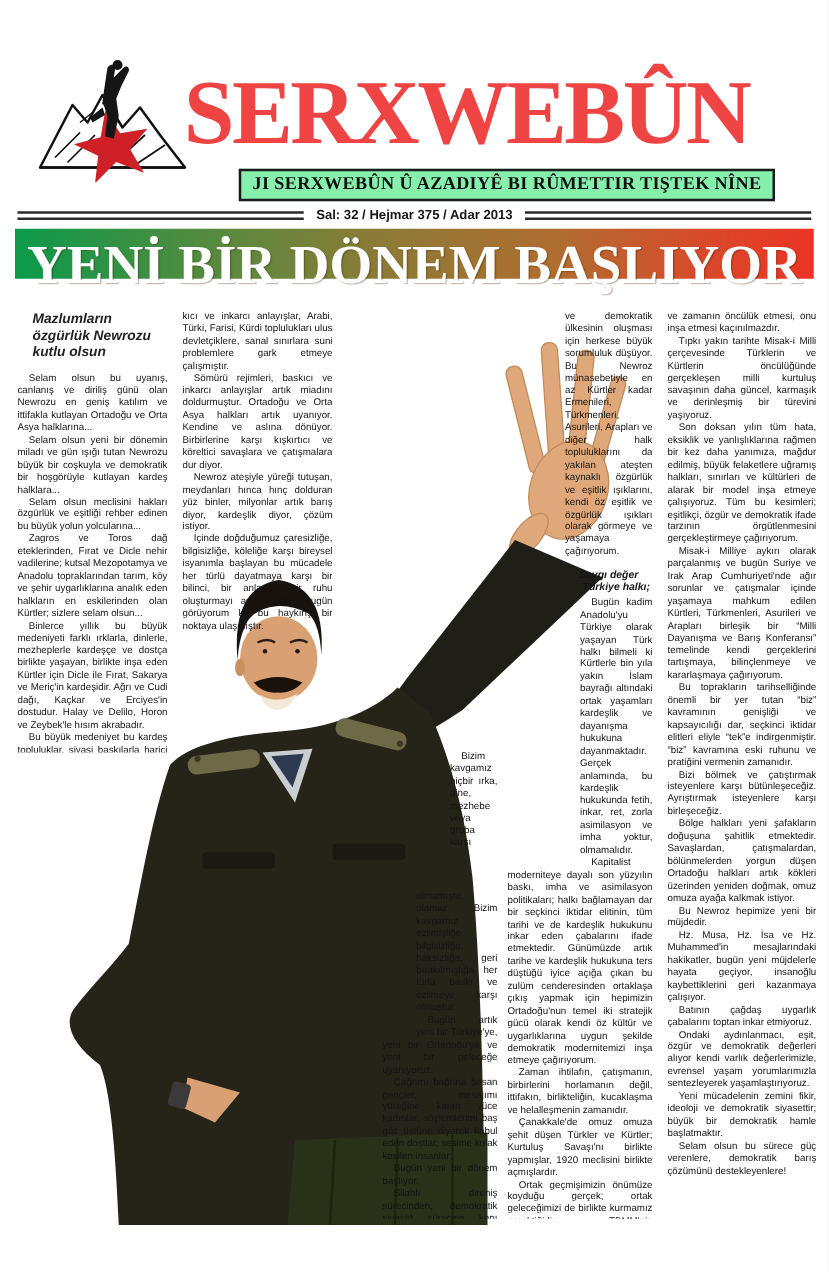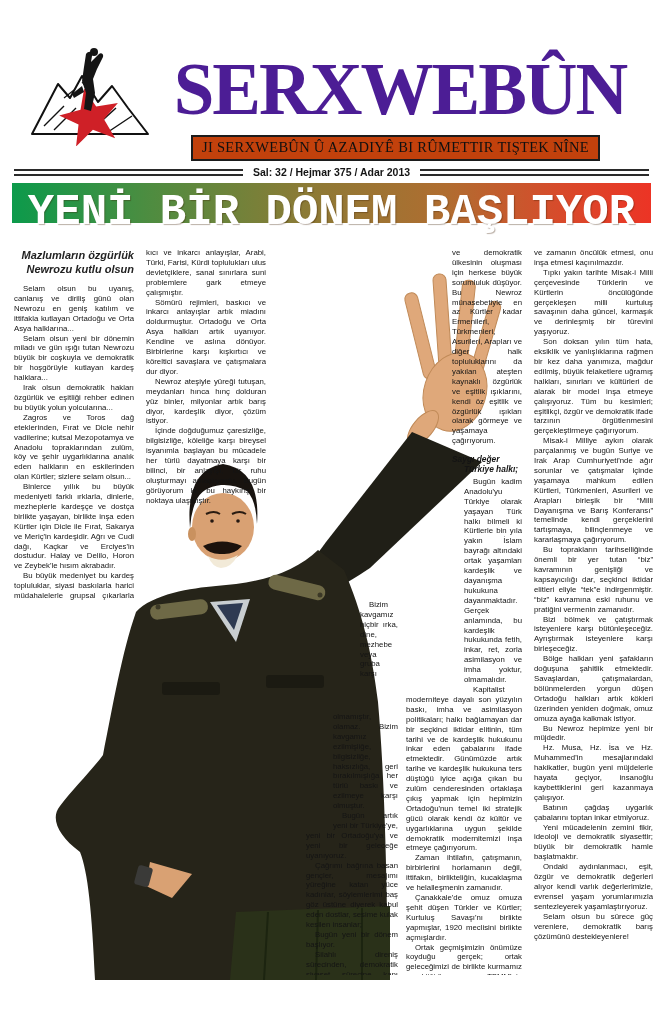--- a/index.html
+++ b/index.html
@@ -5,45 +5,45 @@
   html,body{margin:0;padding:0;background:#e8e8e8;}
   .page{position:relative;width:663px;height:1024px;background:#ffffff;overflow:hidden;
         font-family:"Liberation Sans",sans-serif;margin:0 auto;}
 
   
   .logo{position:absolute;left:24px;top:46px;width:132px;height:100px;}
   .np-title{position:absolute;left:147px;top:50px;width:506px;
             font-family:"Liberation Serif",serif;font-weight:bold;font-size:73px;line-height:80px;
             color:#d8232a;letter-spacing:-2px;white-space:nowrap;}
   .motto{position:absolute;left:191px;top:135px;border:2px solid #1c1c1c;padding:2px 9px 3px;
-         font-family:"Liberation Serif",serif;font-size:14.5px;font-weight:400;color:#101010;
-         letter-spacing:.3px;white-space:nowrap;background:#c2410c;}
+         font-family:"Liberation Serif",serif;font-size:14.5px;font-weight:700;color:#101010;
+         letter-spacing:.3px;white-space:nowrap;background:#86efac;}
   .issue-row{position:absolute;left:14px;right:14px;top:166px;display:flex;align-items:center;}
   .double-rule{flex:1;height:7px;box-sizing:border-box;border-top:2px solid #2a2a2a;border-bottom:2px solid #2a2a2a;}
   .issue-text{margin:0 10px;font-size:10.5px;font-weight:bold;color:#151515;white-space:nowrap;}
 
   
   .band{position:absolute;left:12px;top:183px;width:639px;height:40px;
         background:linear-gradient(90deg,#0c9a4b 0%,#4f8c40 22%,#8a7b36 45%,#b06d30 68%,#d84a2b 86%,#ec3425 100%);
-        color:#fff;font-family:Liberation Mono, monospace;font-weight:bold;font-size:44px;
+        color:#fff;font-family:Liberation Serif, serif;font-weight:bold;font-size:44px;
         text-align:center;line-height:58px;white-space:nowrap;text-shadow:1px 1px 1px rgba(60,30,0,.35);}
 
   
   .col{position:absolute;top:248px;width:120px;height:727px;overflow:hidden;
        font-size:7.8px;line-height:9.9px;text-align:justify;color:#141414;}
   .col p{margin:0;text-indent:9px;}
   .col p.noindent{text-indent:0;}
   .c1{left:14px;height:354px;}
   .c2{left:146px;height:264px;}
   .c3{left:278px;}
   .c4{left:406px;width:116px;}
   .c5{left:534px;width:119px;}
   .col-heading{font-weight:bold;font-style:italic;font-size:11px;line-height:13.5px;
-               margin:1px 0 8px;color:#222;text-align:right;}
-  .heading2{font-weight:bold;font-style:italic;margin:9px 0 2px;font-size:8.4px;text-align:left;}
+               margin:1px 12px 8px;color:#222;text-align:left;}
+  .heading2{font-weight:bold;font-style:italic;margin:9px 0 2px;font-size:8.4px;text-align:center;}
 
   
   .sp{float:left;}
   .c3 .g1{width:120px;height:100px;margin-top:252px;}
   .c3 .g2{clear:left;width:82px;height:112px;}
   .c3 .g3{clear:left;width:55px;height:112px;}
   .c3 .g4{clear:left;width:28px;height:150px;}
   .c4 .gA{width:46px;height:182px;margin-top:44px;}
   .c4 .gB{clear:left;width:58px;height:160px;margin-top:60px;}
 
@@ -64,21 +64,21 @@
     <g>
       <path d="M66,42 L74,62 L96,63 L79,76 L86,97 L66,84 L46,97 L53,76 L36,63 L58,62 Z" fill="#cf2027" transform="rotate(-12 66 70)"></path>
     </g>
     <g fill="#151515">
       <path d="M62,8 c3,-4 7,-2 6,2 l-1,6 8,-8 c2,-2 5,0 4,3 l-6,12 -4,10 2,14 -4,18 -7,-2 2,-16 -4,-12 2,-14 Z"></path>
       <circle cx="70" cy="6" r="4"></circle>
       <path d="M58,40 l-10,8 2,4 10,-6 Z"></path>
     </g>
   </svg>
 
-  <div class="np-title" style="color: #4c1d95; text-align: center;">SERXWEBÛN</div>
+  <div class="np-title" style="color: #ef4444;">SERXWEBÛN</div>
   <div class="motto">JI SERXWEBÛN Û AZADIYÊ BI RÛMETTIR TIŞTEK NÎNE</div>
 
   <div class="issue-row">
     <span class="double-rule"></span>
     <span class="issue-text">Sal: 32 / Hejmar 375 / Adar 2013</span>
     <span class="double-rule"></span>
   </div>
 
   <div class="band" style="background: linear-gradient(90deg, rgb(12, 154, 75) 0%, rgb(79, 140, 64) 22%, rgb(138, 123, 54) 45%, rgb(176, 109, 48) 68%, rgb(216, 74, 43) 86%, rgb(236, 52, 37) 100%); color: rgb(255, 255, 255);">YENİ BİR DÖNEM BAŞLIYOR</div>
 
@@ -126,22 +126,22 @@
     <rect x="136" y="616" width="15" height="20" rx="3" fill="#3a3a38" transform="rotate(15 143 626)"></rect>
 
     <path d="M236,662 L390,656 L390,730 L230,730 Z" fill="#2a3119"></path>
     <path d="M268,662 L264,730 M318,660 L316,730 M362,658 L362,730" stroke="#1c2410" stroke-width="2" fill="none"></path>
   </svg>
 
   <section class="col c1">
     <div class="col-heading">Mazlumların özgürlük Newrozu kutlu olsun</div>
     <p>Selam olsun bu uyanış, canlanış ve diriliş günü olan Newrozu en geniş katılım ve ittifakla kutlayan Ortadoğu ve Orta Asya halklarına...</p>
     <p>Selam olsun yeni bir dönemin miladı ve gün ışığı tutan Newrozu büyük bir coşkuyla ve demokratik bir hoşgörüyle kutlayan kardeş halklara...</p>
-    <p>Irak olsun demokratik hakları özgürlük ve eşitliği rehber edinen bu büyük yolun yolcularına...</p>
-    <p>Zagros ve Toros dağ eteklerinden, Fırat ve Dicle nehir vadilerine; kutsal Mezopotamya ve Anadolu topraklarından zulüm, köy ve şehir uygarlıklarına analık eden halkların en eskilerinden olan Kürtler; sizlere selam olsun...</p>
+    <p>Selam olsun meclisini hakları özgürlük ve eşitliği rehber edinen bu büyük yolun yolcularına...</p>
+    <p>Zagros ve Toros dağ eteklerinden, Fırat ve Dicle nehir vadilerine; kutsal Mezopotamya ve Anadolu topraklarından tarım, köy ve şehir uygarlıklarına analık eden halkların en eskilerinden olan Kürtler; sizlere selam olsun...</p>
     <p>Binlerce yıllık bu büyük medeniyeti farklı ırklarla, dinlerle, mezheplerle kardeşçe ve dostça birlikte yaşayan, birlikte inşa eden Kürtler için Dicle ile Fırat, Sakarya ve Meriç'in kardeşidir. Ağrı ve Cudi dağı, Kaçkar ve Erciyes'in dostudur. Halay ve Delilo, Horon ve Zeybek'le hısım akrabadır.</p>
     <p>Bu büyük medeniyet bu kardeş topluluklar, siyasi baskılarla harici müdahalelerle grupsal çıkarlarla birbirlerine düşürülmek istenmiş; hakkı, hukuku, eşitliği ve özgürlüğü esas almayan düzenler inşa edilmeye çalışılmıştır.</p>
 
   </section>
 
   <section class="col c2">
     <p class="noindent">kıcı ve inkarcı anlayışlar, Arabi, Türki, Farisi, Kürdi toplulukları ulus devletçiklere, sanal sınırlara suni problemlere gark etmeye çalışmıştır.</p>
     <p>Sömürü rejimleri, baskıcı ve inkarcı anlayışlar artık miadını doldurmuştur. Ortadoğu ve Orta Asya halkları artık uyanıyor. Kendine ve aslına dönüyor. Birbirlerine karşı kışkırtıcı ve köreltici savaşlara ve çatışmalara dur diyor.</p>
     <p>Newroz ateşiyle yüreği tutuşan, meydanları hınca hınç dolduran yüz binler, milyonlar artık barış diyor, kardeşlik diyor, çözüm istiyor.</p>
     <p>İçinde doğduğumuz çaresizliğe, bilgisizliğe, köleliğe karşı bireysel isyanımla başlayan bu mücadele her türlü dayatmaya karşı bir bilinci, bir anlayışı, bir ruhu oluşturmayı amaçlıyordu. Bugün görüyorum ki, bu haykırış bir noktaya ulaşmıştır.</p>
@@ -177,19 +177,19 @@
     <p class="noindent">ve zamanın öncülük etmesi, onu inşa etmesi kaçınılmazdır.</p>
     <p>Tıpkı yakın tarihte Misak-i Milli çerçevesinde Türklerin ve Kürtlerin öncülüğünde gerçekleşen milli kurtuluş savaşının daha güncel, karmaşık ve derinleşmiş bir türevini yaşıyoruz.</p>
     <p>Son doksan yılın tüm hata, eksiklik ve yanlışlıklarına rağmen bir kez daha yanımıza, mağdur edilmiş, büyük felaketlere uğramış halkları, sınırları ve kültürleri de alarak bir model inşa etmeye çalışıyoruz. Tüm bu kesimleri; eşitlikçi, özgür ve demokratik ifade tarzının örgütlenmesini gerçekleştirmeye çağırıyorum.</p>
     <p>Misak-i Milliye aykırı olarak parçalanmış ve bugün Suriye ve Irak Arap Cumhuriyeti'nde ağır sorunlar ve çatışmalar içinde yaşamaya mahkum edilen Kürtleri, Türkmenleri, Asurileri ve Arapları birleşik bir “Milli Dayanışma ve Barış Konferansı” temelinde kendi gerçeklerini tartışmaya, bilinçlenmeye ve kararlaşmaya çağırıyorum.</p>
     <p>Bu toprakların tarihselliğinde önemli bir yer tutan “biz” kavramının genişliği ve kapsayıcılığı dar, seçkinci iktidar elitleri eliyle “tek”e indirgenmiştir. “biz” kavramına eski ruhunu ve pratiğini vermenin zamanıdır.</p>
     <p>Bizi bölmek ve çatıştırmak isteyenlere karşı bütünleşeceğiz. Ayrıştırmak isteyenlere karşı birleşeceğiz.</p>
     <p>Bölge halkları yeni şafakların doğuşuna şahitlik etmektedir. Savaşlardan, çatışmalardan, bölünmelerden yorgun düşen Ortadoğu halkları artık kökleri üzerinden yeniden doğmak, omuz omuza ayağa kalkmak istiyor.</p>
     <p>Bu Newroz hepimize yeni bir müjdedir.</p>
     <p>Hz. Musa, Hz. İsa ve Hz. Muhammed'in mesajlarındaki hakikatler, bugün yeni müjdelerle hayata geçiyor, insanoğlu kaybettiklerini geri kazanmaya çalışıyor.</p>
     <p>Batının çağdaş uygarlık çabalarını toptan inkar etmiyoruz.</p>
+    <p>Ondaki aydınlanmacı, eşit, özgür ve demokratik değerleri alıyor kendi varlık değerlerimizle, evrensel yaşam yorumlarımızla sentezleyerek yaşamlaştırıyoruz.</p>
     <p>Yeni mücadelenin zemini fikir, ideoloji ve demokratik siyasettir; büyük bir demokratik hamle başlatmaktır.</p>
-    <p>Ondaki aydınlanmacı, eşit, özgür ve demokratik değerleri alıyor kendi varlık değerlerimizle, evrensel yaşam yorumlarımızla sentezleyerek yaşamlaştırıyoruz.</p>
     <p>Selam olsun bu sürece güç verenlere, demokratik barış çözümünü destekleyenlere!</p>
 
   </section>
 
 </div>
 
 </body></html>

